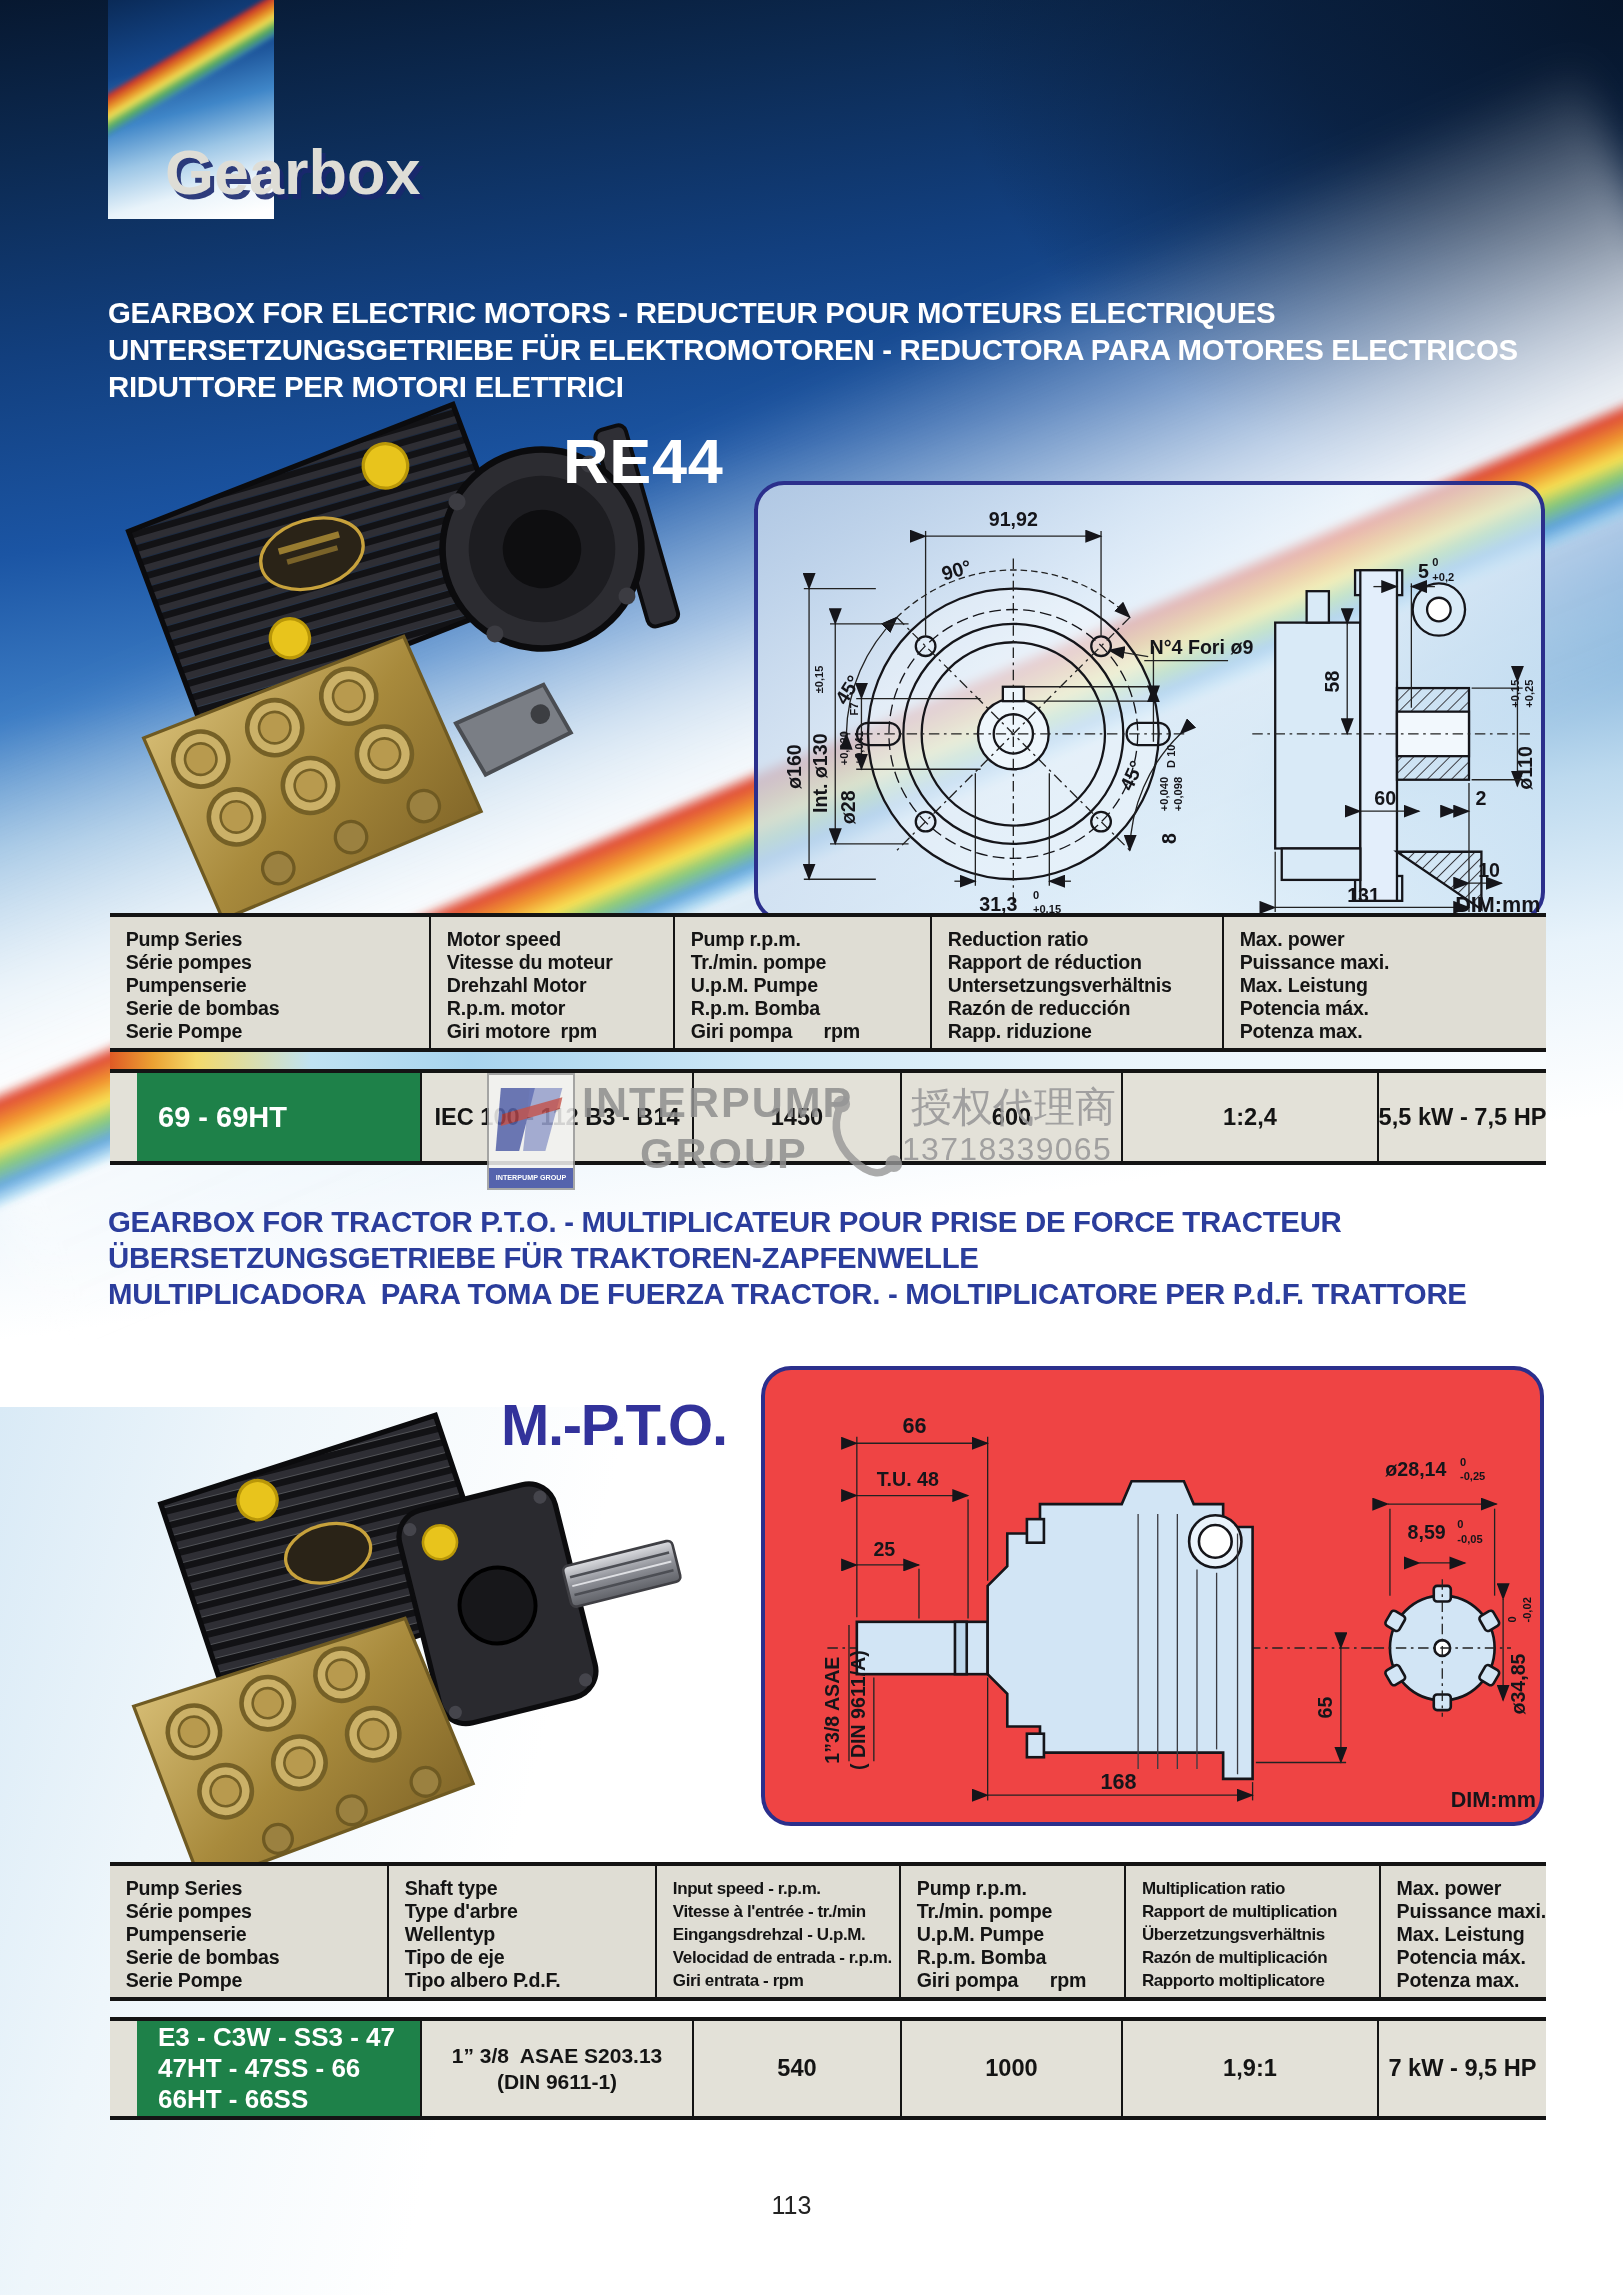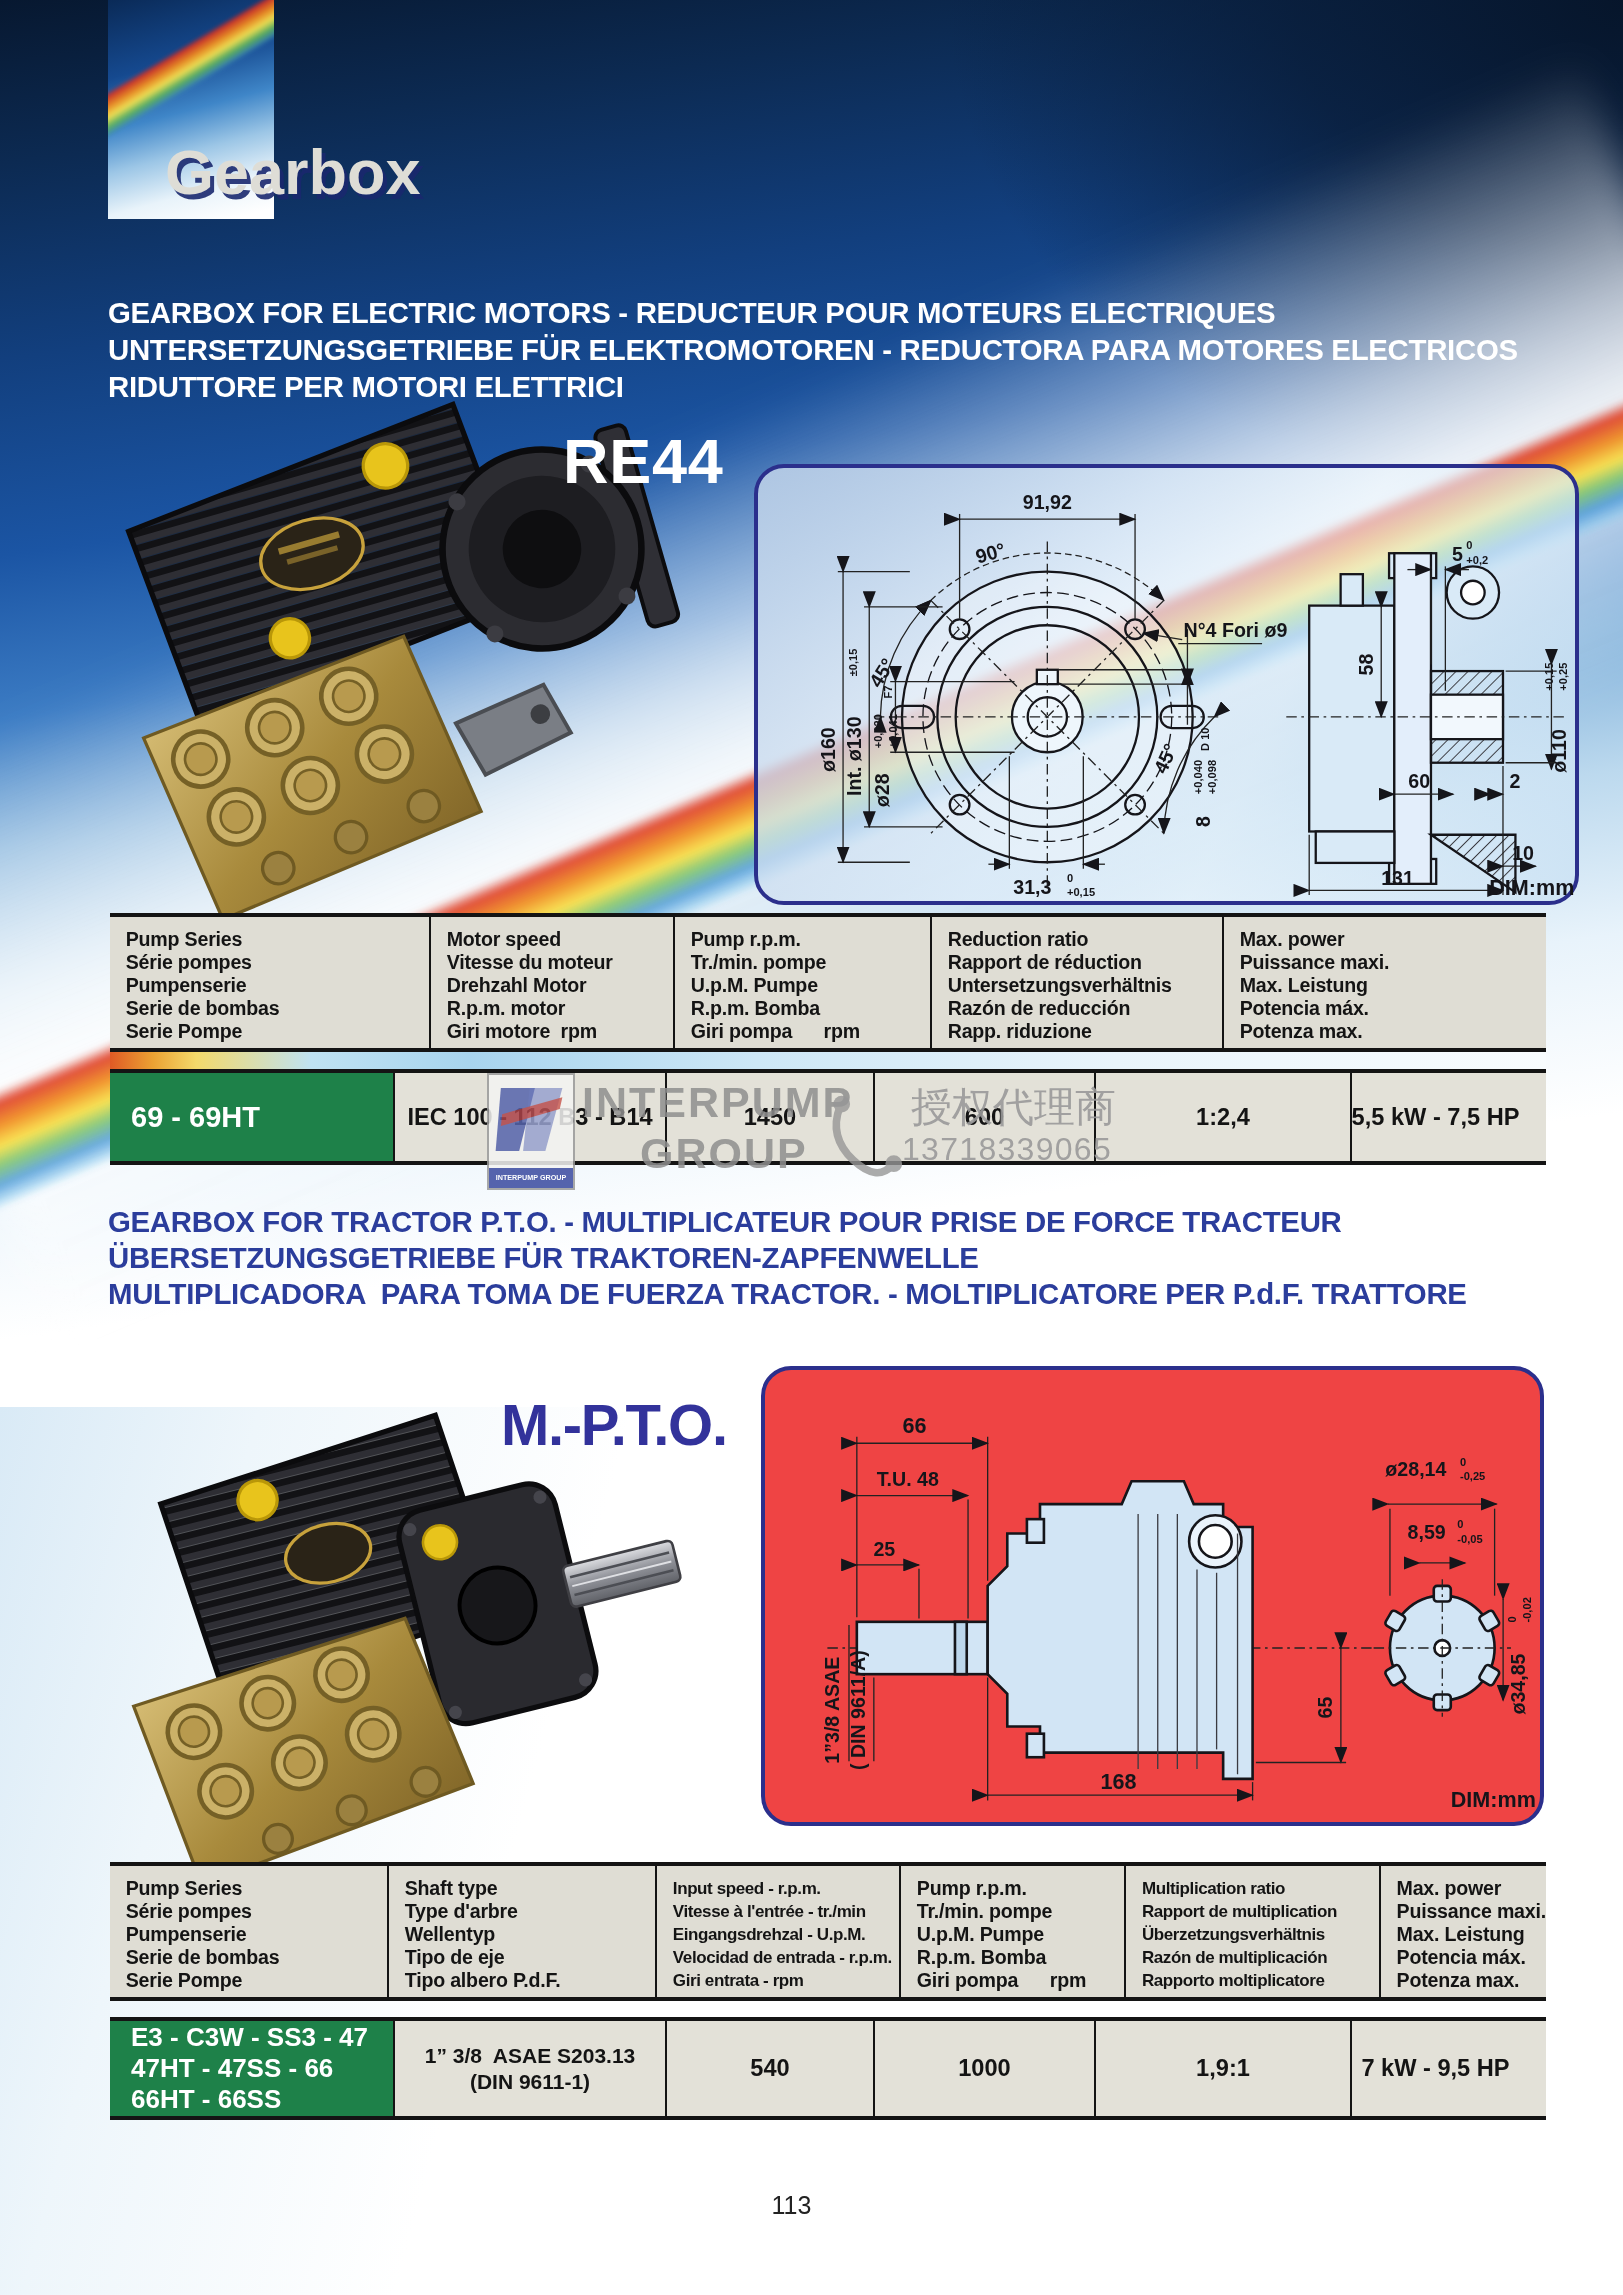--- a/index.html
+++ b/index.html
@@ -35,30 +35,30 @@
     text-shadow:3.9px 4.6px 0 rgba(26,40,110,.9);letter-spacing:0px;}
 
   
   .h1line{left:108px;color:#fff;font-weight:700;font-size:29.4px;letter-spacing:-0.3px;z-index:5;}
   .h2line{left:108px;color:#2b3d9c;font-weight:700;font-size:29.4px;letter-spacing:-0.3px;z-index:5;}
   .model1{left:563px;top:425px;font-size:63px;font-weight:700;color:#fff;z-index:5;letter-spacing:0.7px;}
   .model2{left:501px;top:1391px;font-size:58px;font-weight:700;color:#32329b;z-index:5;letter-spacing:-1.3px;}
 
   
   .panel{border:4.6px solid #2b2f8c;border-radius:30px;z-index:2;}
-  .panel1{left:754px;top:464px;width:783px;height:433px;
+  .panel1{left:754px;top:481px;width:783px;height:433px;
     background:linear-gradient(115deg,rgba(193,212,234,.85),rgba(222,236,249,.7) 40%,
-      rgba(238,247,253,.6) 62%,rgba(203,226,244,.8) 100%);padding-left:34px;}
+      rgba(238,247,253,.6) 62%,rgba(203,226,244,.8) 100%);}
   .panel2{left:761px;top:1366px;width:775px;height:452px;background:#ef4444;}
 
   
   .tbl{left:110px;width:1436px;z-index:4;display:flex;box-sizing:border-box;
        border-top:4.6px solid #141414;border-bottom:4.6px solid #141414;background:#dfddd4;}
   .thead{height:139px;gap:36px;}
-  .trow{background:#e3e1d8;}
+  .trow{background:#e3e1d8;padding-left:27px;}
   .trow1{height:96px;}
   .trow2{height:103px;}
   .cell{box-sizing:border-box;height:100%;}
   .cell + .cell{border-left:2.6px solid #141414;}
   .c1{width:283px;} .c2{width:272px;} .c3{width:208px;} .c4{width:221px;} .c5{width:256px;} .c6{width:169px;}
   .hpad{padding:10.5px 0 0 15.7px;}
   .hline{font-size:19.6px;font-weight:700;line-height:23px;color:#141414;letter-spacing:-0.2px;white-space:pre;}
   .hline.tight{font-size:17px;letter-spacing:-0.4px;}
   .gap1{left:110px;top:1052px;width:1436px;height:17px;z-index:4;
     background:linear-gradient(90deg,#e05a25 0%,#eba233 3%,#f3d96b 6%,#bfe2f2 14%,#a8d4ee 25%,#cde7f6 45%,#e9f4fb 70%,#f8fcfe 100%);}

